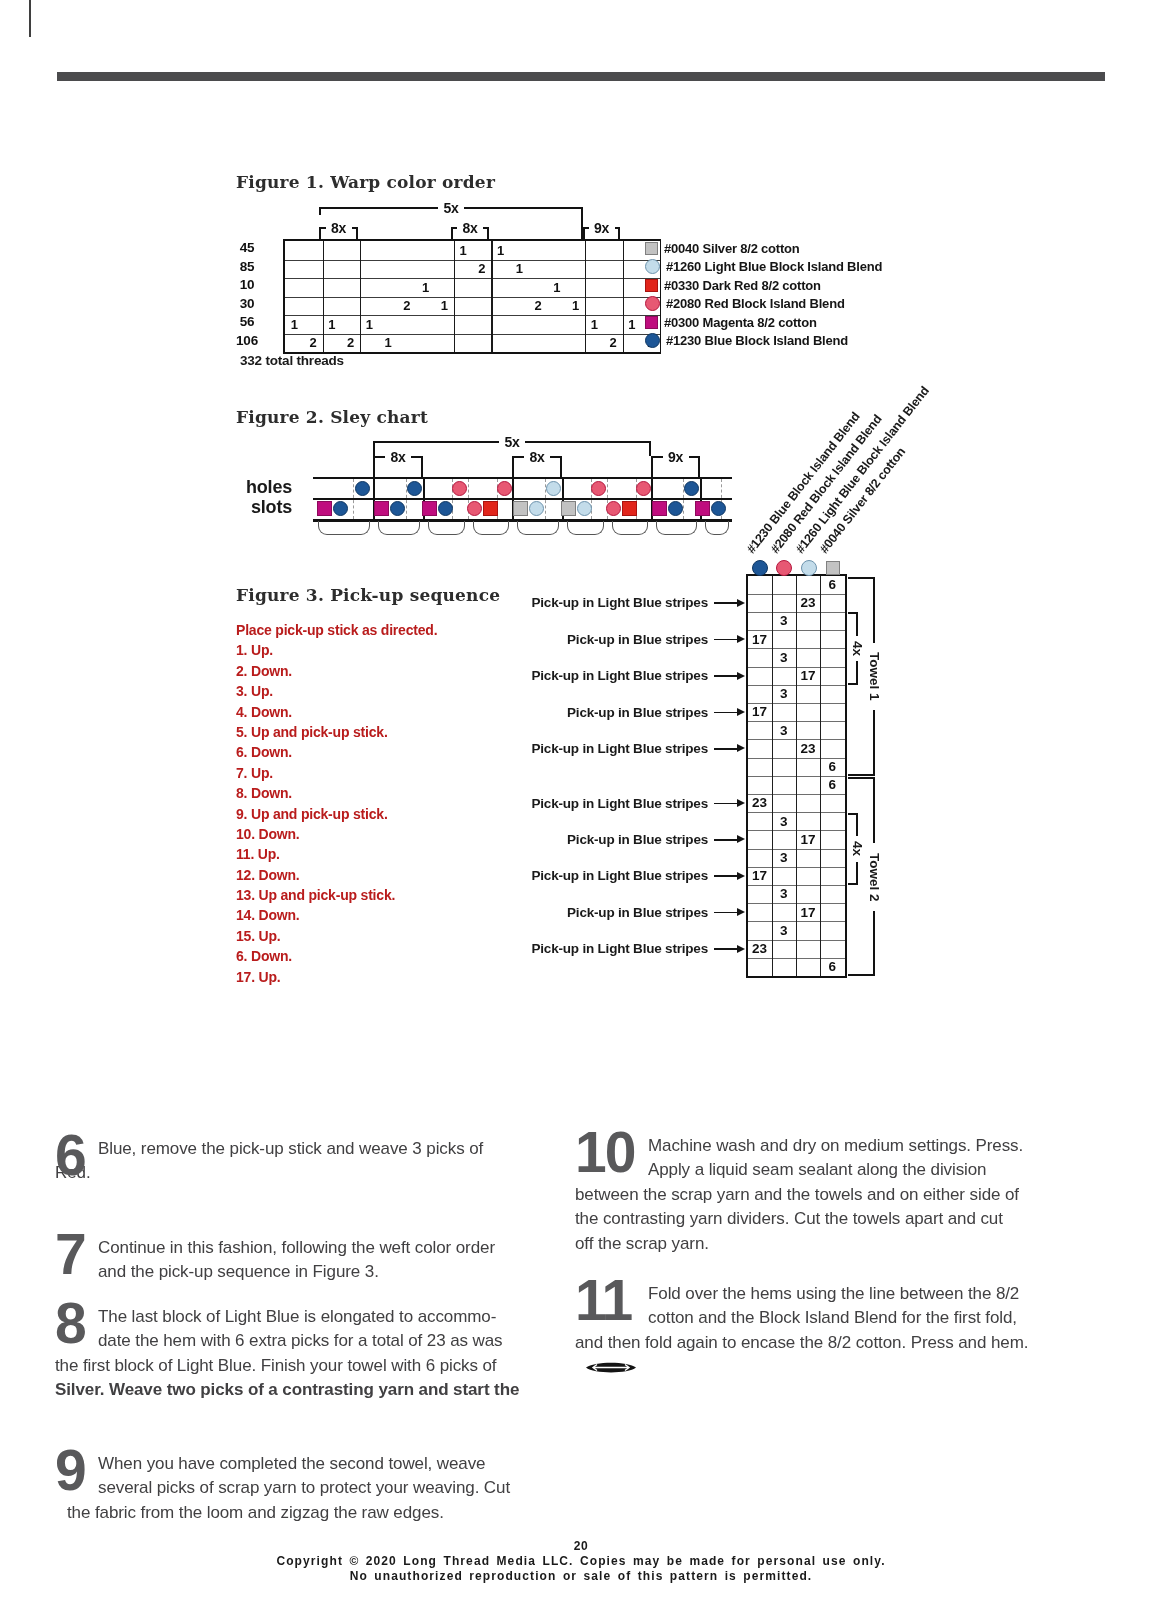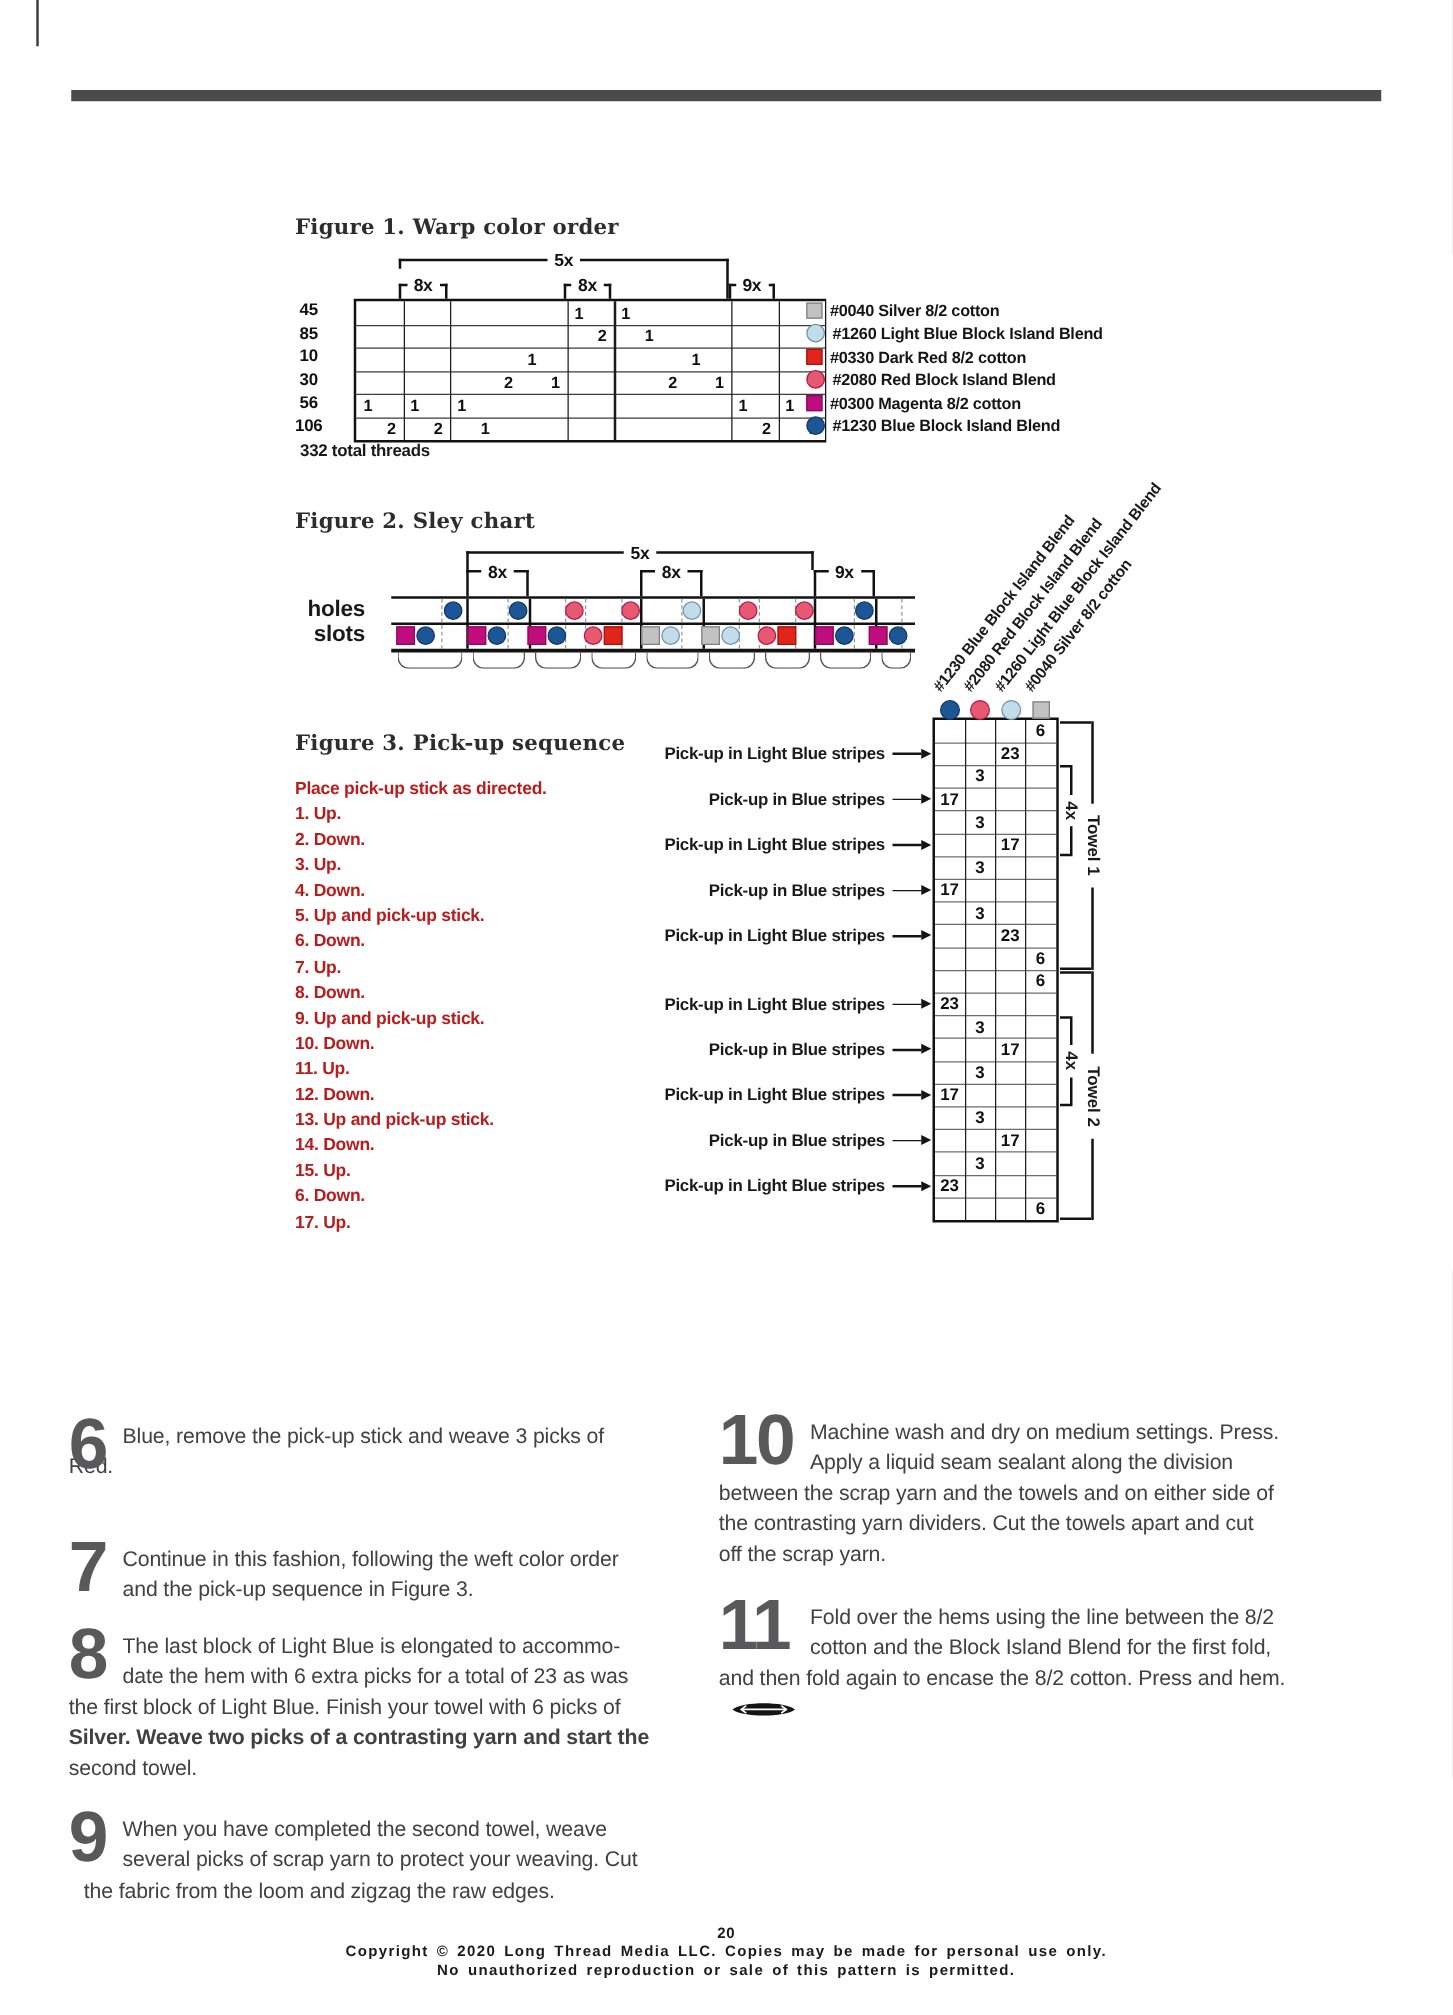--- a/index.html
+++ b/index.html
@@ -406,21 +406,20 @@
           <div class="step-line" style="margin-left: 43px;">and the pick-up sequence in Figure 3.</div>
         </div>
       </div>
       <div class="step" style="left: 55px; top: 1301px; width: 494px;">
         <div class="step-num">8</div>
         <div style="margin-top: 4px;">
           <div class="step-line" style="margin-left: 43px;">The last block of Light Blue is elongated to accommo-</div>
           <div class="step-line" style="margin-left: 43px;">date the hem with 6 extra picks for a total of 23 as was</div>
           <div class="step-line" style="margin-left: 0px;">the first block of Light Blue. Finish your towel with 6 picks of</div>
           <div class="step-line" style="margin-left: 0px; font-weight: bold;">Silver. Weave two picks of a contrasting yarn and start the</div>
-          <div class="step-line" style="margin-left: 0px;">second towel.</div>
         </div>
       </div>
       <div class="step" style="left: 55px; top: 1448px; width: 494px;">
         <div class="step-num">9</div>
         <div style="margin-top: 4px;">
           <div class="step-line" style="margin-left: 43px;">When you have completed the second towel, weave</div>
           <div class="step-line" style="margin-left: 43px;">several picks of scrap yarn to protect your weaving. Cut</div>
           <div class="step-line" style="margin-left: 12px;">the fabric from the loom and zigzag the raw edges.</div>
         </div>
       </div>

